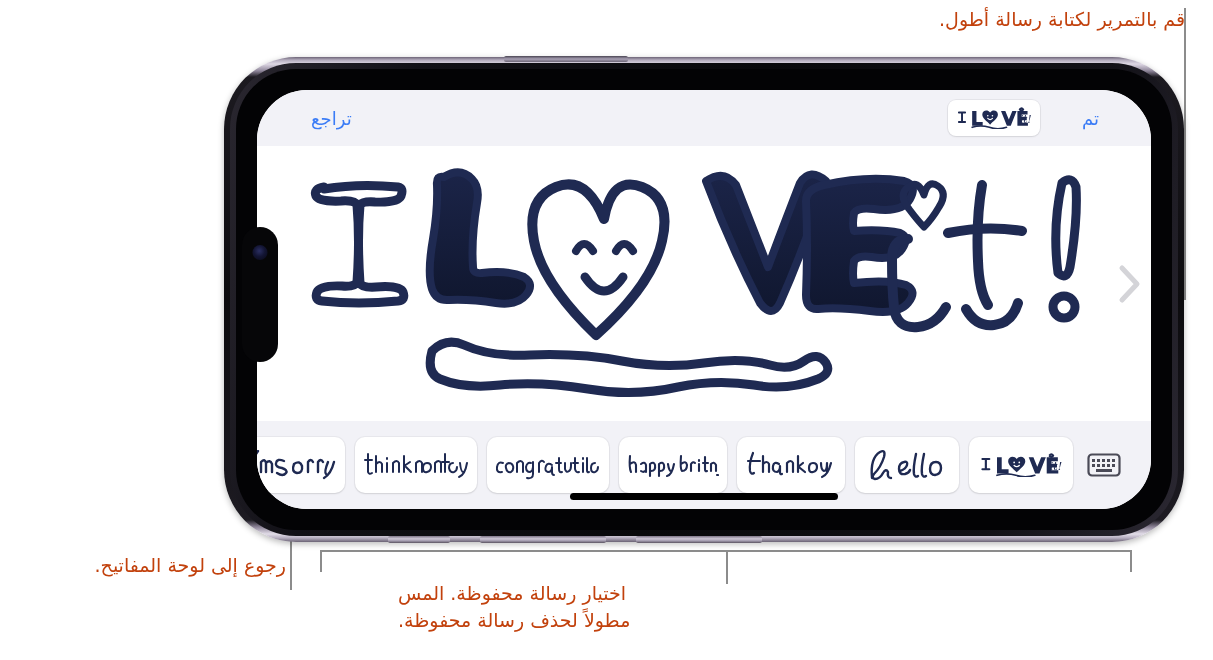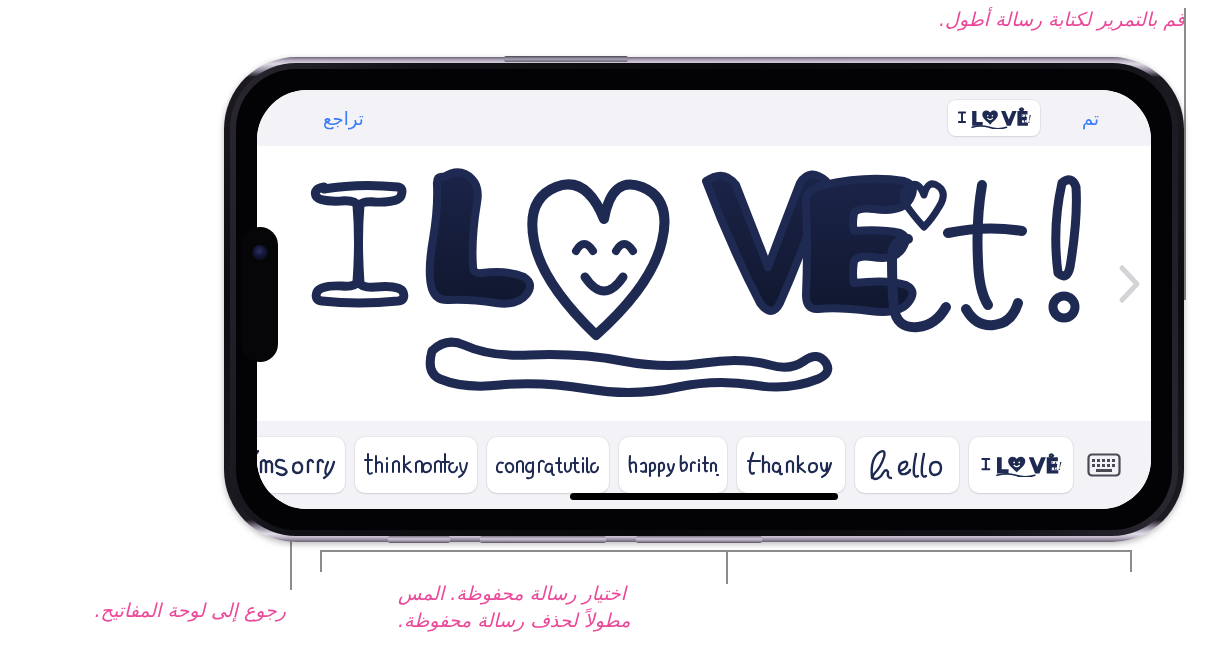--- a/index.html
+++ b/index.html
@@ -7,31 +7,30 @@
     width: 1213px; height: 660px;
     background: #ffffff;
     font-family: "DejaVu Sans", "Liberation Sans", sans-serif;
     position: relative;
     overflow: hidden;
   }
 
   
   .callout {
     position: absolute;
-    color: #ec4899;
+    color: #c2410c;
     font-size: 19px;
     line-height: 1.42;
     direction: rtl;
     text-align: right;
     white-space: pre-line;
     letter-spacing: 0;
-    font-style: italic;
   }
   #callout-top-right { top: 6px; right: 28px; width: 370px; }
-  #callout-bottom-left { left: 18px; top: 597px; width: 268px; text-align: right; }
+  #callout-bottom-left { left: 18px; top: 552px; width: 268px; text-align: right; }
   #callout-bottom-center { left: 398px; top: 580px; width: 356px; text-align: left; }
 
   
   .leader { position: absolute; background: #8c8c8c; }
   #leader-topright-v { right: 27px; top: 8px; width: 2px; height: 292px; }
   #leader-topright-h { right: 27px; top: 298px; width: 36px; height: 2px; }
   #leader-kbd { left: 290px; top: 500px; width: 2px; height: 90px; }
 
   
   #bracket { position: absolute; left: 320px; top: 550px; width: 812px; height: 22px; }
@@ -102,21 +101,21 @@
     position: absolute; left: 0; right: 0; top: 0; height: 56px;
     background: #f2f2f7;
     display: flex; align-items: center;
     direction: rtl;
     padding: 0 34px 0 54px;
   }
   .tb-btn {
     color: #3b7cf6; font-size: 18px; cursor: pointer;
     font-family: "DejaVu Sans", sans-serif;
   }
-  #btn-undo { margin-left: 12px; }
+  #btn-undo { margin-left: 0; }
   #btn-done { margin-right: 18px; margin-left: 20px; }
   .thumb-chip {
     width: 92px; height: 36px; margin-right: 22px;
     background: #fff; border-radius: 8px;
     box-shadow: 0 0 0 1px rgba(0,0,0,.05), 0 1px 2px rgba(0,0,0,.08);
     display: flex; align-items: center; justify-content: center;
     overflow: hidden; direction: ltr;
   }
   .toolbar-spacer { flex: 1; }
 

